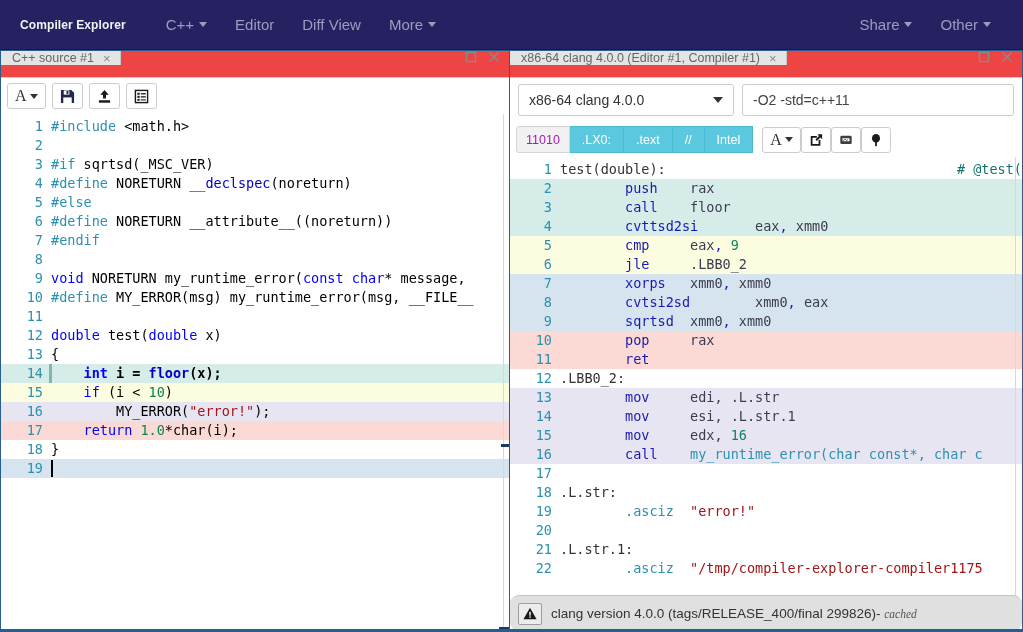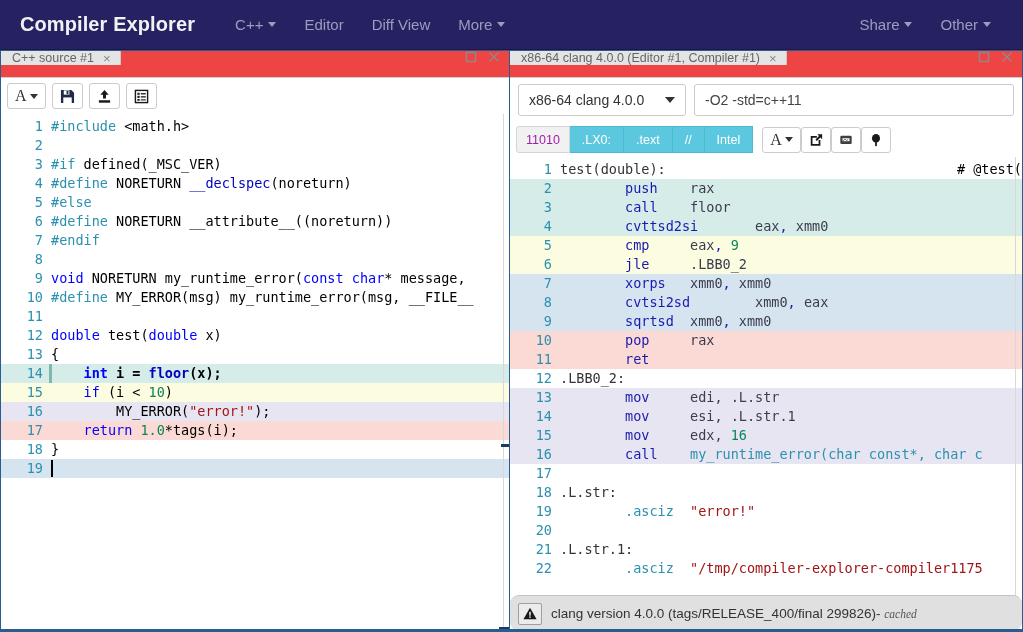--- a/index.html
+++ b/index.html
@@ -14,21 +14,21 @@
   #navbar {
     height: 50px;
     background: #262262;
     display: flex;
     align-items: center;
     padding: 0 18px 0 20px;
     border-bottom: 1px solid #1b1848;
   }
   #brand {
     color: #f2f2f5;
-    font-size: 20px;
+    font-size: 12px;
     font-weight: bold;
     letter-spacing: 0.1px;
     margin-right: 26px;
     white-space: nowrap;
   }
   .navlink {
     color: #9c9cc0;
     font-size: 15px;
     padding: 6px 14px;
     white-space: nowrap;
@@ -131,21 +131,21 @@
     width: 0; height: 0;
     border-left: 4px solid transparent;
     border-right: 4px solid transparent;
     border-top: 5px solid #333;
     margin-left: 3px;
   }
 
   
   #compiler-toolbar { padding: 6px 8px; gap: 8px; }
   #compiler-select {
-    width: 168px; height: 32px;
+    width: 216px; height: 32px;
     border: 1px solid #ccc; border-radius: 3px;
     background: #fff;
     display: flex; align-items: center;
     padding: 0 10px;
     font-size: 14px; color: #333;
     cursor: pointer;
   }
   #compiler-select .sel-caret {
     margin-left: auto;
     width: 0; height: 0;
@@ -219,21 +219,21 @@
     user-select: none;
   }
   .ctext { flex: 1; color: #000; overflow: hidden; }
 
   
   .k  { color: #0000ff; }          
   .pp { color: #2b91af; }          
   .fn { color: #0000c0; }          
   .st { color: #a31515; }          
   .nm { color: #098658; }          
-  .cm { color: #000000; text-align: center; }          
+  .cm { color: #0f766e; text-align: center; }          
   .id { color: #3c3c50; }          
   .op { color: #1a1ab0; }          
   .lbl{ color: #333; }
   .dir{ color: #2b91af; }
   .b  { font-weight: bold; }
 
   
   .hl-mint { background: #d6ece8; }
   .hl-yell { background: #fcfce1; }
   .hl-lav  { background: #e7e5f1; }
@@ -405,35 +405,35 @@
             <rect x="7.2" y="7.7" width="5.4" height="1.4" fill="#1a1a1a"></rect>
             <rect x="7.2" y="11" width="5.4" height="1.2" fill="#1a1a1a"></rect>
           </svg>
         </span>
       </div>
     </div>
 
     <div class="codearea" id="editor-code">
         <div class="crow "><div class="lnum">1</div><div class="ctext"><span class="pp">#include </span><span>&lt;math.h&gt;</span></div></div>
         <div class="crow "><div class="lnum">2</div><div class="ctext"></div></div>
-        <div class="crow "><div class="lnum">3</div><div class="ctext"><span class="pp">#if </span><span>defined(_MSC_VER)</span></div></div>
+        <div class="crow "><div class="lnum">3</div><div class="ctext"><span class="pp">#if </span><span>sqrtsd(_MSC_VER)</span></div></div>
         <div class="crow "><div class="lnum">4</div><div class="ctext"><span class="pp">#define </span><span>NORETURN </span><span class="fn">__declspec</span><span>(noreturn)</span></div></div>
         <div class="crow "><div class="lnum">5</div><div class="ctext"><span class="pp">#else</span></div></div>
         <div class="crow "><div class="lnum">6</div><div class="ctext"><span class="pp">#define </span><span>NORETURN __attribute__((noreturn))</span></div></div>
         <div class="crow "><div class="lnum">7</div><div class="ctext"><span class="pp">#endif</span></div></div>
         <div class="crow "><div class="lnum">8</div><div class="ctext"></div></div>
         <div class="crow "><div class="lnum">9</div><div class="ctext"><span class="k">void</span><span> NORETURN my_runtime_error(</span><span class="k">const</span><span> </span><span class="k">char</span><span>* message,</span></div></div>
         <div class="crow "><div class="lnum">10</div><div class="ctext"><span class="pp">#define </span><span>MY_ERROR(msg) my_runtime_error(msg, __FILE__</span></div></div>
         <div class="crow "><div class="lnum">11</div><div class="ctext"></div></div>
         <div class="crow "><div class="lnum">12</div><div class="ctext"><span class="k">double</span><span> test(</span><span class="k">double</span><span> x)</span></div></div>
         <div class="crow "><div class="lnum">13</div><div class="ctext"><span>{</span></div></div>
         <div class="crow hl-mint"><div class="lnum">14</div><div class="ctext"><span>    </span><span class="k b">int</span><span class="b"> i = </span><span class="fn b">floor</span><span class="b">(x);</span></div><div class="gutter-mark"></div></div>
         <div class="crow hl-yell"><div class="lnum">15</div><div class="ctext"><span>    </span><span class="k">if</span><span> (i &lt; </span><span class="nm">10</span><span>)</span></div></div>
         <div class="crow hl-lav"><div class="lnum">16</div><div class="ctext"><span>        MY_ERROR(</span><span class="st">"error!"</span><span>);</span></div></div>
-        <div class="crow hl-pink"><div class="lnum">17</div><div class="ctext"><span>    </span><span class="k">return</span><span> </span><span class="nm">1.0</span><span>*tags(i);</span></div></div>
+        <div class="crow hl-pink"><div class="lnum">17</div><div class="ctext"><span>    </span><span class="k">return</span><span> </span><span class="nm">1.0</span><span>*char(i);</span></div></div>
         <div class="crow "><div class="lnum">18</div><div class="ctext"><span>}</span></div></div>
         <div class="crow hl-sel"><div class="lnum">19</div><div class="ctext"></div><div class="caret-bar"></div></div>
       <div class="ruler" id="editor-ruler"></div>
       <div id="editor-hbar2"></div>
       <div id="editor-hbar"></div>
     </div>
   </div>
 
   <div class="pane" id="compiler-pane">
 

